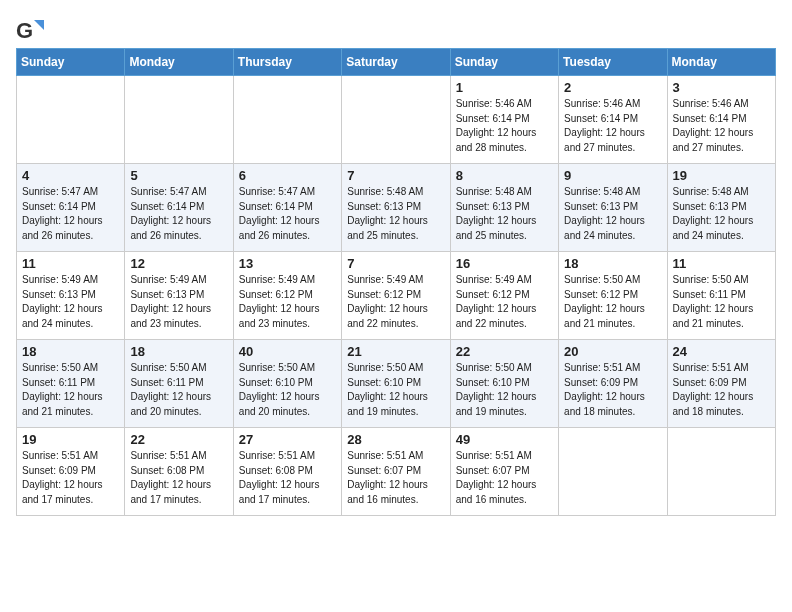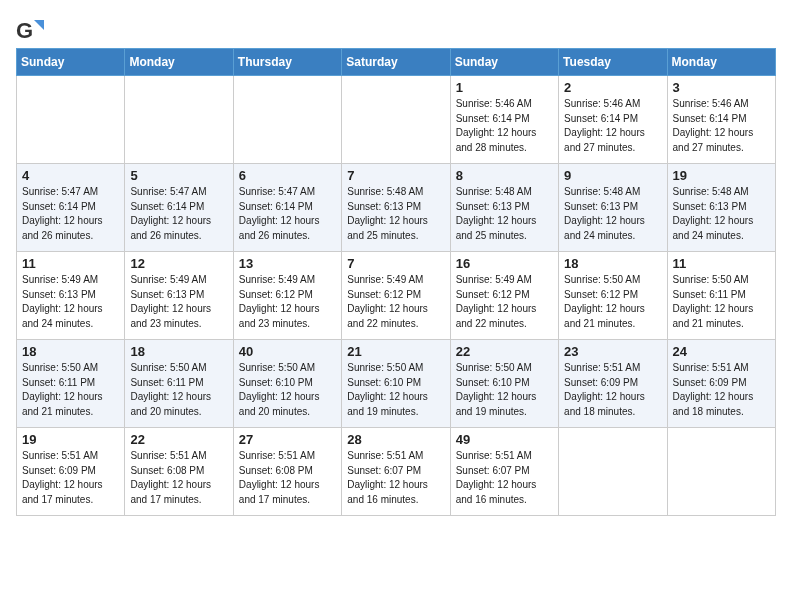--- a/index.html
+++ b/index.html
@@ -282,21 +282,21 @@
 and 19 minutes.</div>
         </td>
         <td>
           <span class="day-num">22</span>
           <div class="day-info" style="white-space: pre-line;">Sunrise: 5:50 AM
 Sunset: 6:10 PM
 Daylight: 12 hours
 and 19 minutes.</div>
         </td>
         <td>
-          <span class="day-num">23</span>
+          <span class="day-num">20</span>
           <div class="day-info" style="white-space: pre-line;">Sunrise: 5:51 AM
 Sunset: 6:09 PM
 Daylight: 12 hours
 and 18 minutes.</div>
         </td>
         <td>
           <span class="day-num">24</span>
           <div class="day-info" style="white-space: pre-line;">Sunrise: 5:51 AM
 Sunset: 6:09 PM
 Daylight: 12 hours

